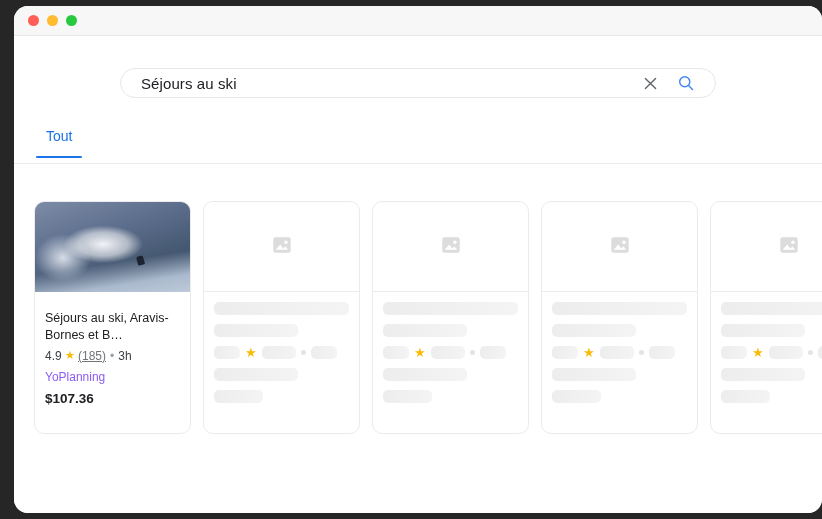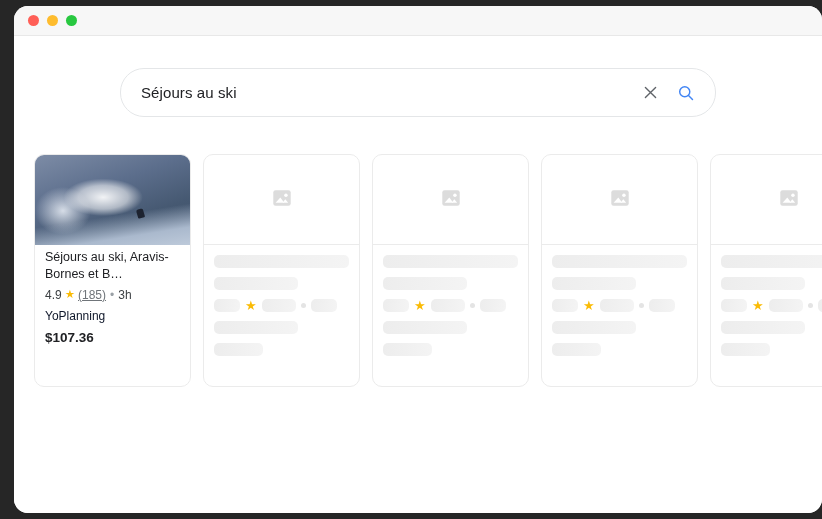--- a/index.html
+++ b/index.html
@@ -46,21 +46,21 @@
   }
 
   
   .search-row {
     padding: 32px 22px 0 22px;
     display: flex;
     justify-content: center;
   }
   .searchbox {
     width: 596px;
-    height: 49px;
+    height: 30px;
     border: 1px solid #e4e6e8;
     border-radius: 24px;
     background: #fff;
     display: flex;
     align-items: center;
     padding: 0 18px 0 20px;
   }
   .search-value {
     flex: 1;
     font-size: 15px;
@@ -155,21 +155,21 @@
   }
   .photo-slope {
     position: absolute;
     left: -10%; bottom: -24%;
     width: 135%; height: 58%;
     background: linear-gradient(to top, #c9d4e2 0%, #aab9cd 55%, rgba(160,175,195,0) 100%);
     transform: rotate(-9deg);
   }
 
   .card-body {
-    padding: 4px 10px 0 10px;
+    padding: 18px 10px 0 10px;
     display: flex;
     flex-direction: column;
     gap: 0;
   }
   .card-title {
     font-size: 12.5px;
     line-height: 16.5px;
     color: #202124;
     margin-bottom: 6px;
   }
@@ -180,21 +180,21 @@
     align-items: center;
     gap: 3px;
     margin-bottom: 7px;
     white-space: nowrap;
   }
   .card-rating .muted { color: #70757a; text-decoration: underline; }
   .card-rating .sep { color: #9aa0a6; margin: 0 1px; }
   .star { color: #fabb05; font-size: 11.5px; line-height: 1; }
   .card-vendor {
     font-size: 12px;
-    color: #0f172a;
+    color: #8b5cf6;
     margin-bottom: 7px;
   }
   .card-price {
     font-size: 13.5px;
     font-weight: bold;
     color: #202124;
   }
 
   
   .ph-icon { opacity: 1; }
@@ -240,20 +240,26 @@
           <span class="icon-btn">
             <svg width="18" height="18" viewBox="0 0 20 20" aria-hidden="true">
               <circle cx="8.6" cy="8.6" r="5.6" stroke="#4285f4" stroke-width="1.6" fill="none"></circle>
               <path d="M12.8 12.8 L17.2 17.2" stroke="#4285f4" stroke-width="1.6" stroke-linecap="round"></path>
             </svg>
           </span>
         </div>
       </div>
     </div>
 
+    <div class="tabbar">
+      <div class="tab active">
+        
+        <span>Tout</span>
+      </div>
+    </div>
 
     <div class="results">
 
       <div class="card real">
         <div class="card-media photo">
           <div class="photo-slope"></div>
         </div>
         <div class="card-body">
           <div class="card-title">Séjours au ski, Aravis-Bornes et B…</div>
           <div class="card-rating">

